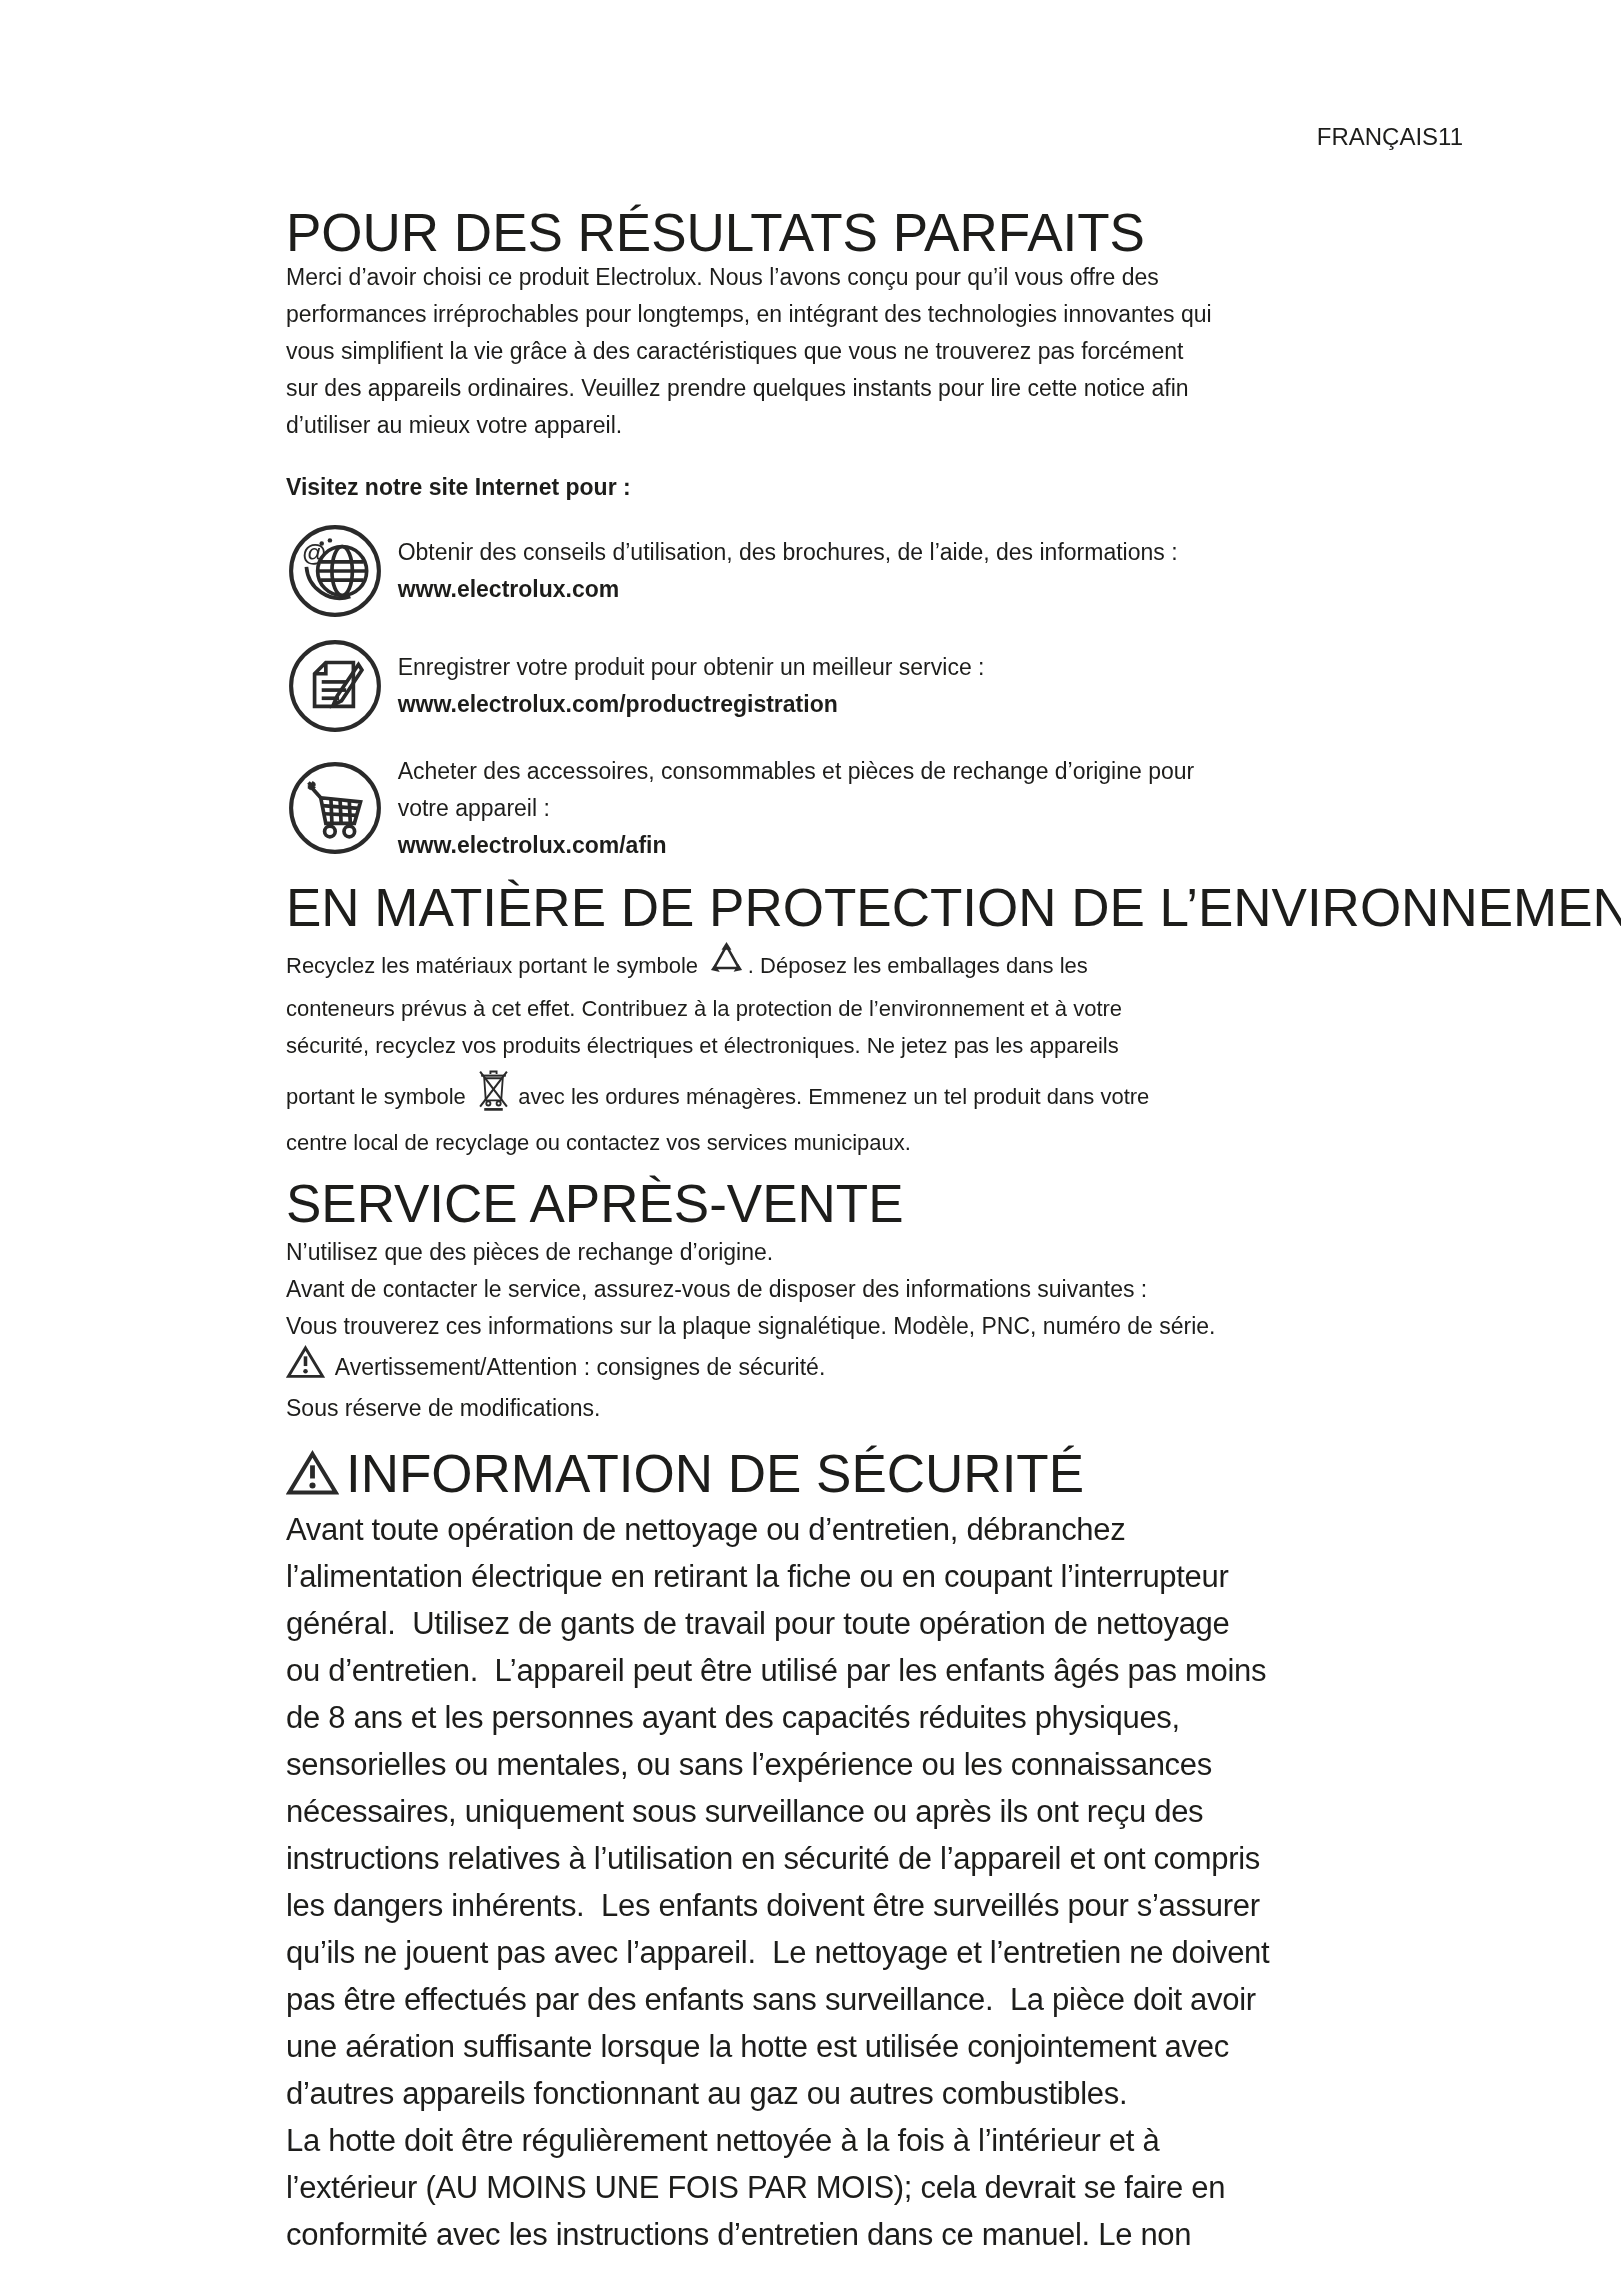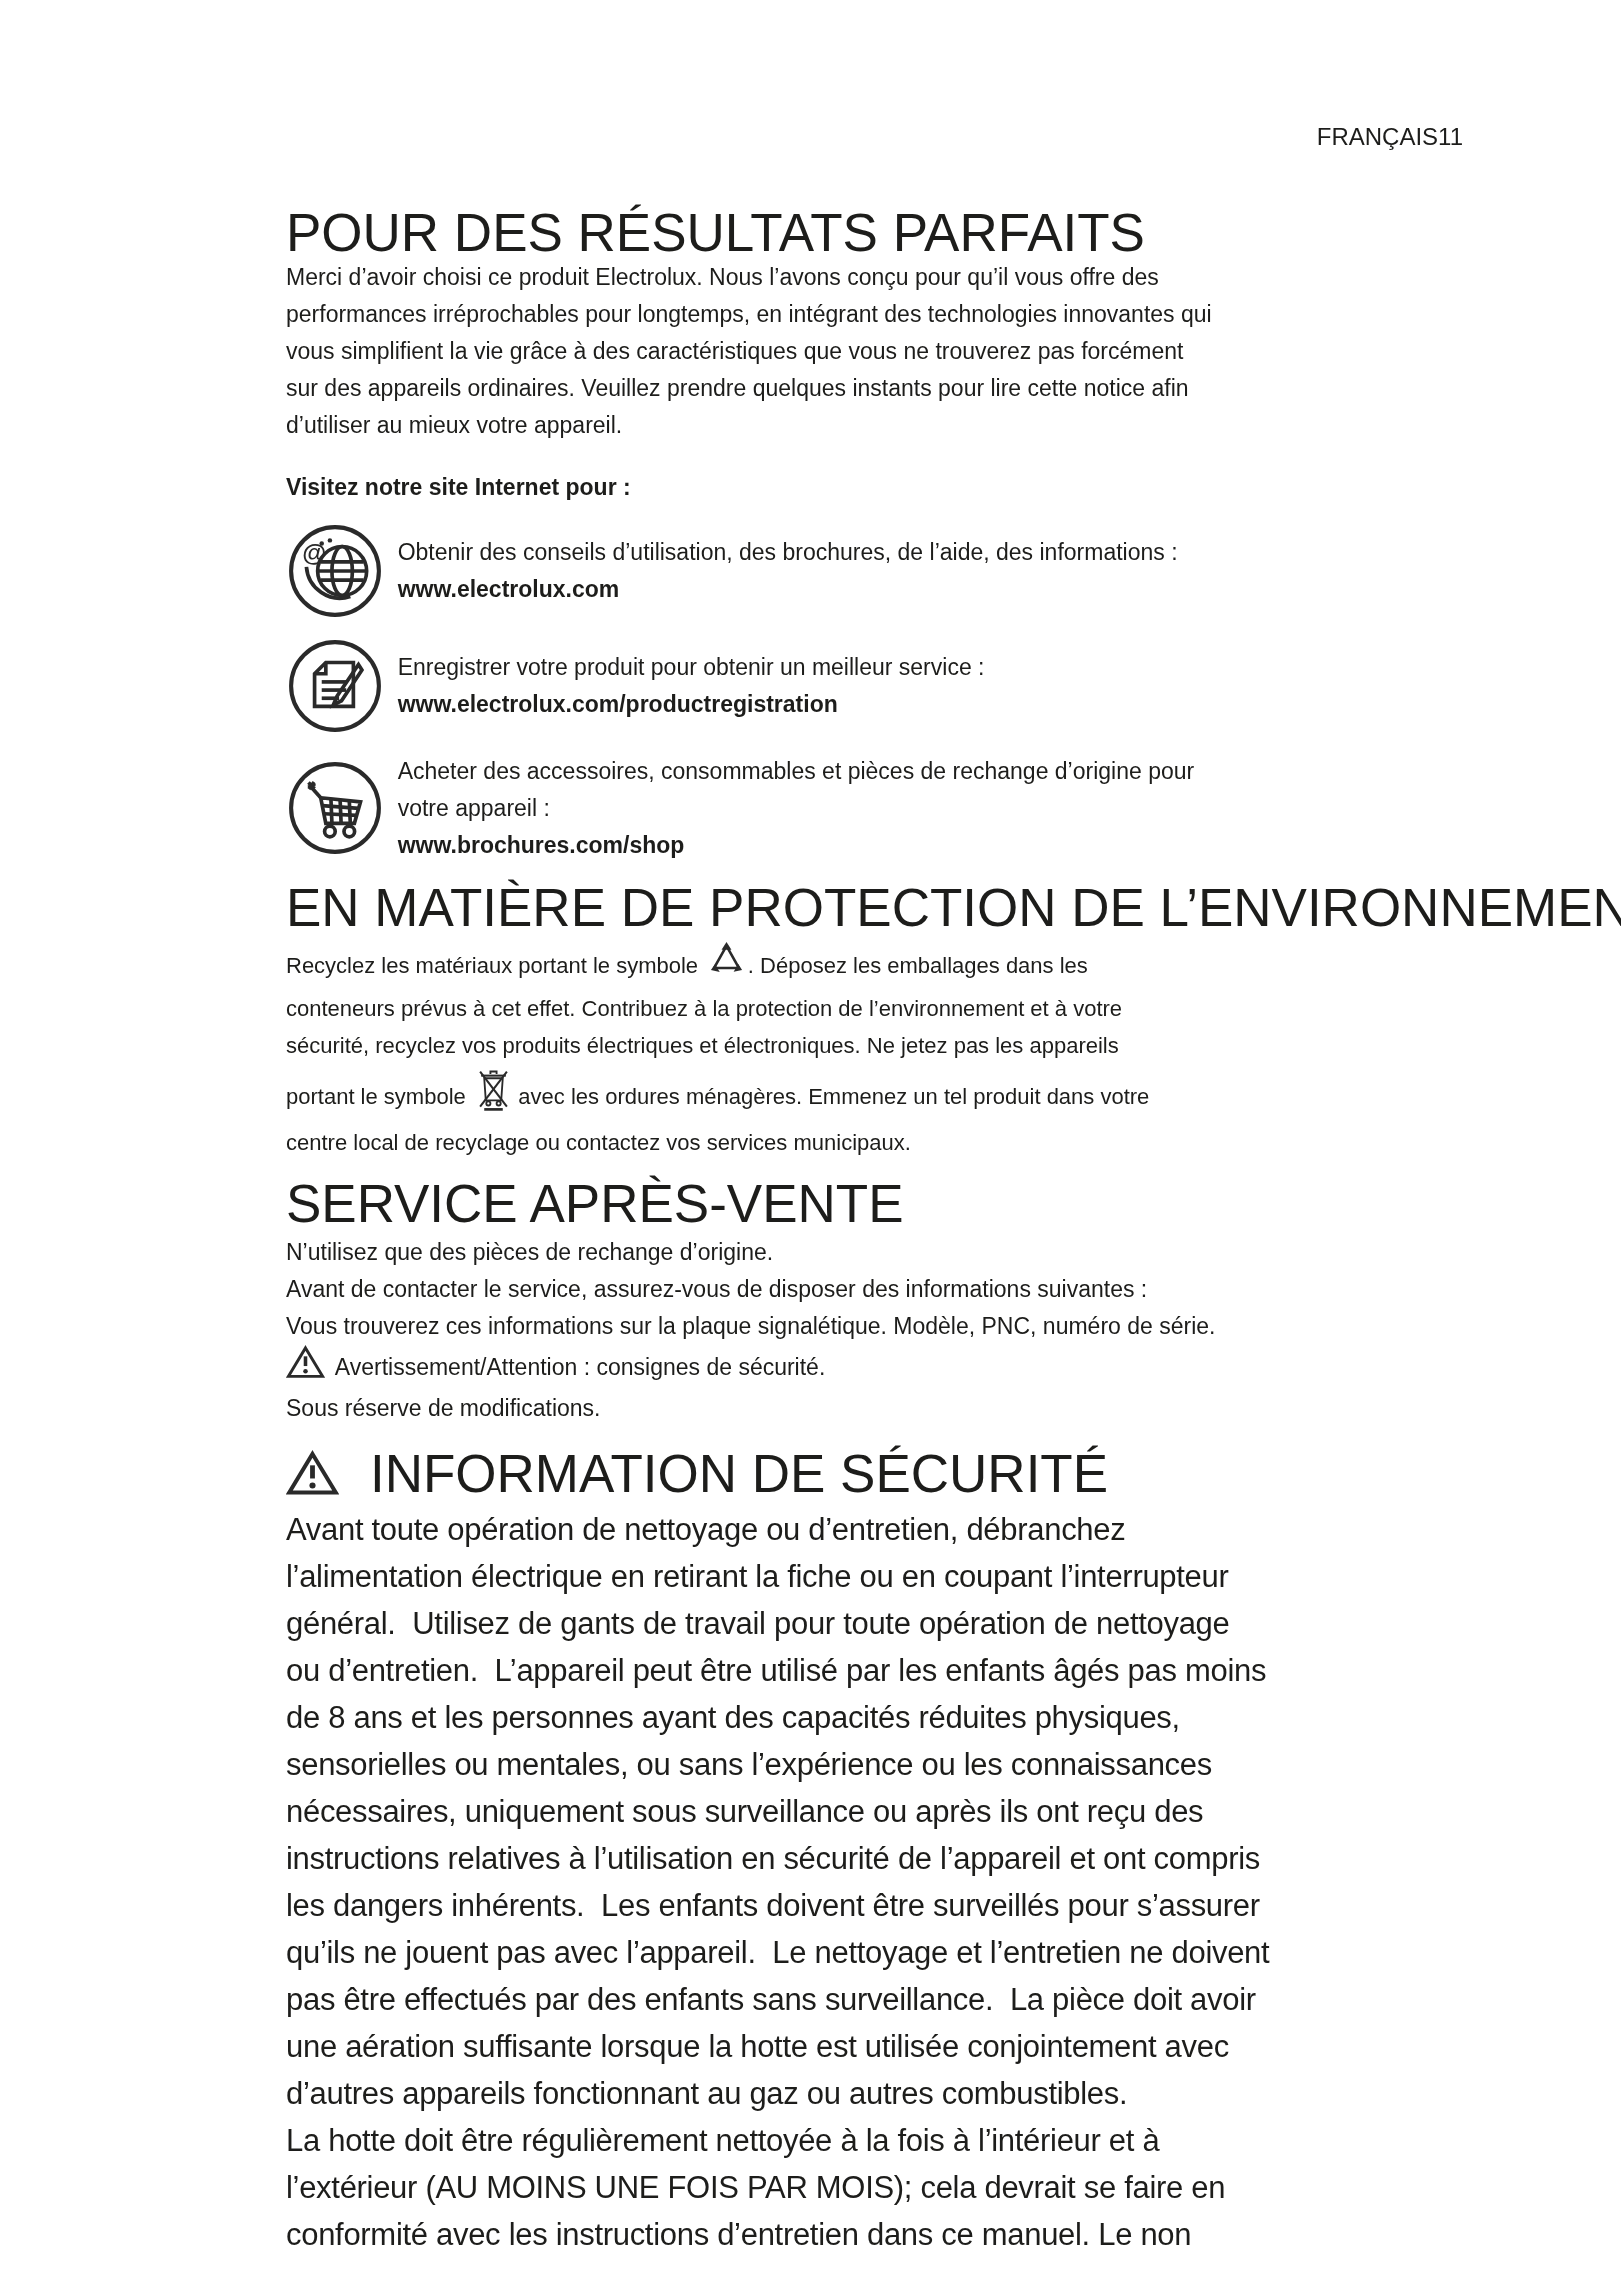--- a/index.html
+++ b/index.html
@@ -29,21 +29,21 @@
   .inl{display:inline-block;vertical-align:-5.9px;}
   .inl.recycle svg{width:41px;height:39px;display:inline-block;}
   .inl.bin{vertical-align:-8.8px;margin:0 7.8px 0 9.8px;}
   .inl.bin svg{width:35px;height:49px;display:inline-block;}
   .inl.recycle{margin:0 1px 0 7.8px;}
   .service-title{margin-top:18px;}
   .svc{margin-top:0;}
   .svc-first{margin-top:5.9px;}
   .warn-sm{display:inline-block;vertical-align:-3.9px;margin-right:9.8px;}
   .warn-sm svg{width:39px;height:34px;display:inline-block;}
-  .safety-head{display:flex;align-items:center;gap:31px;margin-top:21.6px;}
+  .safety-head{display:flex;align-items:center;gap:7px;margin-top:21.6px;}
   .warn-lg svg{width:53px;height:46px;display:block;}
   .safety-text{font-size:31px;line-height:47px;letter-spacing:-0.3px;margin:7.8px 0 0;white-space:pre-wrap;}
   svg .st{fill:none;stroke:#2a2a2a;stroke-width:1.8;}
   svg .st2{fill:none;stroke:#2a2a2a;stroke-width:2;}
   svg .fl{fill:#2a2a2a;stroke:none;}
 </style>
 </head>
 <body>
 
 <div class="page">
@@ -113,21 +113,21 @@
           <path class="st" d="M17 19 L36.5 21 L33.5 31.5 L19.5 31.5 Z"></path>
           <path class="st" d="M22 19.5 L22.5 31.5 M26.5 20 L27 31.5 M31 20.5 L31.5 31.5"></path>
           <path class="st" d="M17.8 22.8 L35.6 24.2 M18.6 26.8 L34.6 27.6"></path>
           <circle class="st" cx="21.5" cy="35.5" r="2.6"></circle>
           <circle class="st" cx="31" cy="35.5" r="2.6"></circle>
         </svg>
       </span>
       <div class="link-desc">
         <div class="body-text prewrap">Acheter des accessoires, consommables et pièces de rechange d’origine pour
 votre appareil :</div>
-        <div class="body-text url">www.brochures.com/shop</div>
+        <div class="body-text url">www.electrolux.com/afin</div>
       </div>
     </div>
 
   </div>
 
   <h1 class="env-title">EN MATIÈRE DE PROTECTION DE L’ENVIRONNEMENT</h1>
 
   <div class="env-para">
     <div class="line"><span>Recyclez les matériaux portant le symbole</span><span class="inl recycle"><svg viewBox="0 0 30 30">
             <path class="st2" d="M15 4.5 L24.5 21.5 L5.5 21.5 Z" stroke-linejoin="round"></path>

